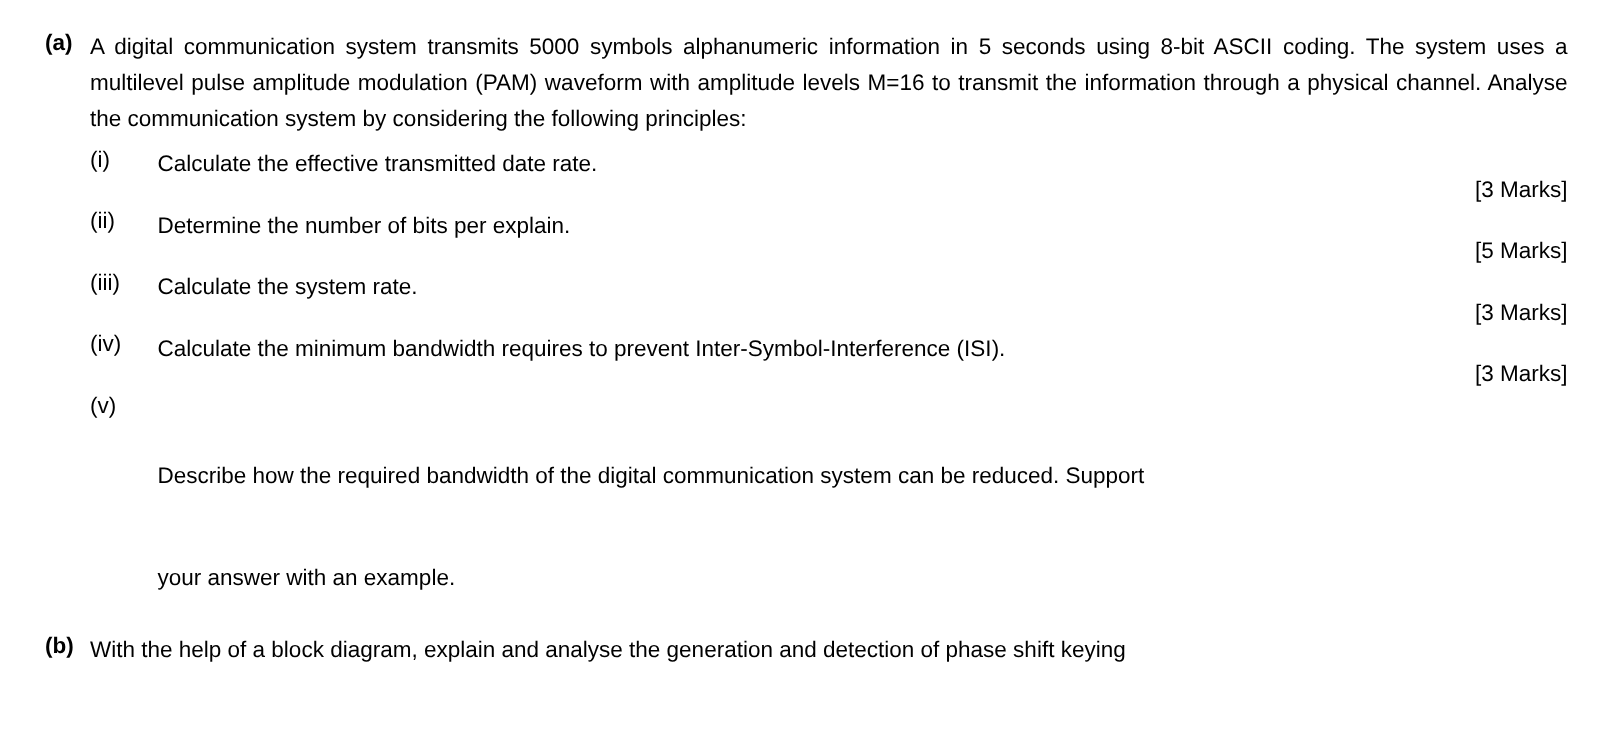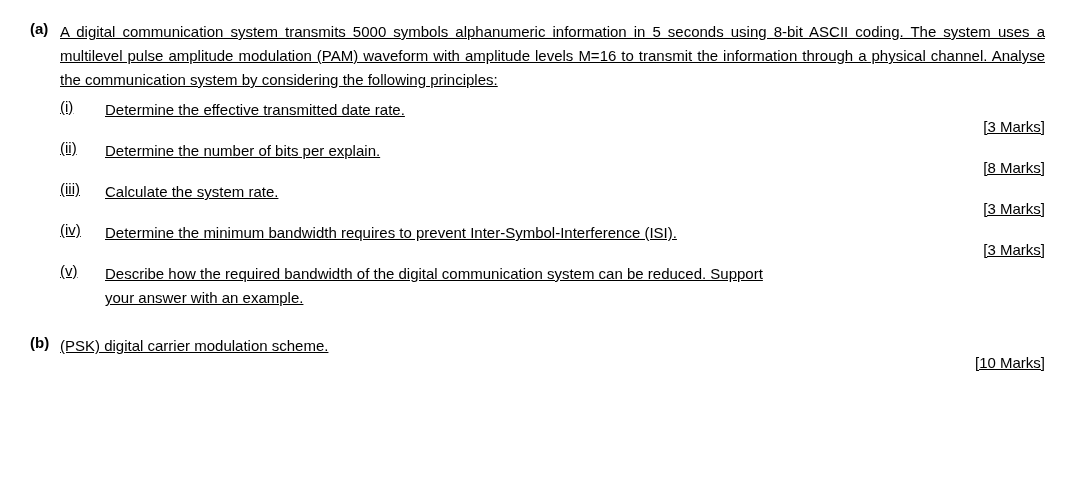--- a/index.html
+++ b/index.html
@@ -28,21 +28,20 @@
     }
 
     .part-label {
       font-weight: bold;
       min-width: 30px;
       flex-shrink: 0;
     }
 
     .part-content {
       flex: 1;
-      text-decoration: underline;
     }
 
     .part-text {
       text-align: justify;
       line-height: 1.6;
     }
 
     .sub-questions {
       margin-top: 6px;
     }
@@ -89,65 +88,66 @@
 
     .sub-question-v .sub-row-label {
       min-width: 45px;
       flex-shrink: 0;
     }
 
     .sub-question-v .sub-row-text {
       flex: 1;
       line-height: 1.6;
       text-align: justify;
+      margin-top: 44px;
     }
 
     .question-b {
       margin-top: 16px;
     }
   </style>
 </head>
 <body>
 
 <div class="question-block">
   <div class="question-part">
     <div class="part-label">(a)</div>
     <div class="part-content">
       <div class="part-text">A digital communication system transmits 5000 symbols alphanumeric information in 5 seconds using 8-bit ASCII coding. The system uses a multilevel pulse amplitude modulation (PAM) waveform with amplitude levels M=16 to transmit the information through a physical channel. Analyse the communication system by considering the following principles:</div>
 
       <div class="sub-questions">
 
         <div class="sub-question">
           <div class="sub-label">(i)</div>
           <div class="sub-content">
-            <div class="sub-text">Determine the effective transmitted date rate.</div>
+            <div class="sub-text">Calculate the effective transmitted date rate.</div>
             <div class="marks">[3 Marks]</div>
           </div>
         </div>
 
         <div class="sub-question">
           <div class="sub-label">(ii)</div>
           <div class="sub-content">
             <div class="sub-text">Determine the number of bits per explain.</div>
-            <div class="marks">[8 Marks]</div>
+            <div class="marks">[5 Marks]</div>
           </div>
         </div>
 
         <div class="sub-question">
           <div class="sub-label">(iii)</div>
           <div class="sub-content">
             <div class="sub-text">Calculate the system rate.</div>
             <div class="marks">[3 Marks]</div>
           </div>
         </div>
 
         <div class="sub-question">
           <div class="sub-label">(iv)</div>
           <div class="sub-content">
-            <div class="sub-text">Determine the minimum bandwidth requires to prevent Inter-Symbol-Interference (ISI).</div>
+            <div class="sub-text">Calculate the minimum bandwidth requires to prevent Inter-Symbol-Interference (ISI).</div>
             <div class="marks">[3 Marks]</div>
           </div>
         </div>
 
         <div class="sub-question-v">
           <div class="sub-row">
             <div class="sub-row-label">(v)</div>
             <div class="sub-row-text">Describe how the required bandwidth of the digital communication system can be reduced. Support</div>
           </div>
           <div class="sub-row">
@@ -160,19 +160,16 @@
 
       </div>
     </div>
   </div>
 </div>
 
 <div class="question-b">
   <div class="question-part">
     <div class="part-label">(b)</div>
     <div class="part-content">
-      <div style="display:flex; justify-content: space-between;">
-        <div style="line-height: 1.6;">(PSK) digital carrier modulation scheme.</div>
-        <div class="marks">[10 Marks]</div>
-      </div>
+      <div style="text-align: justify; line-height: 1.6;">With the help of a block diagram, explain and analyse the generation and detection of phase shift keying</div>
     </div>
   </div>
 </div>
 
 </body></html>

